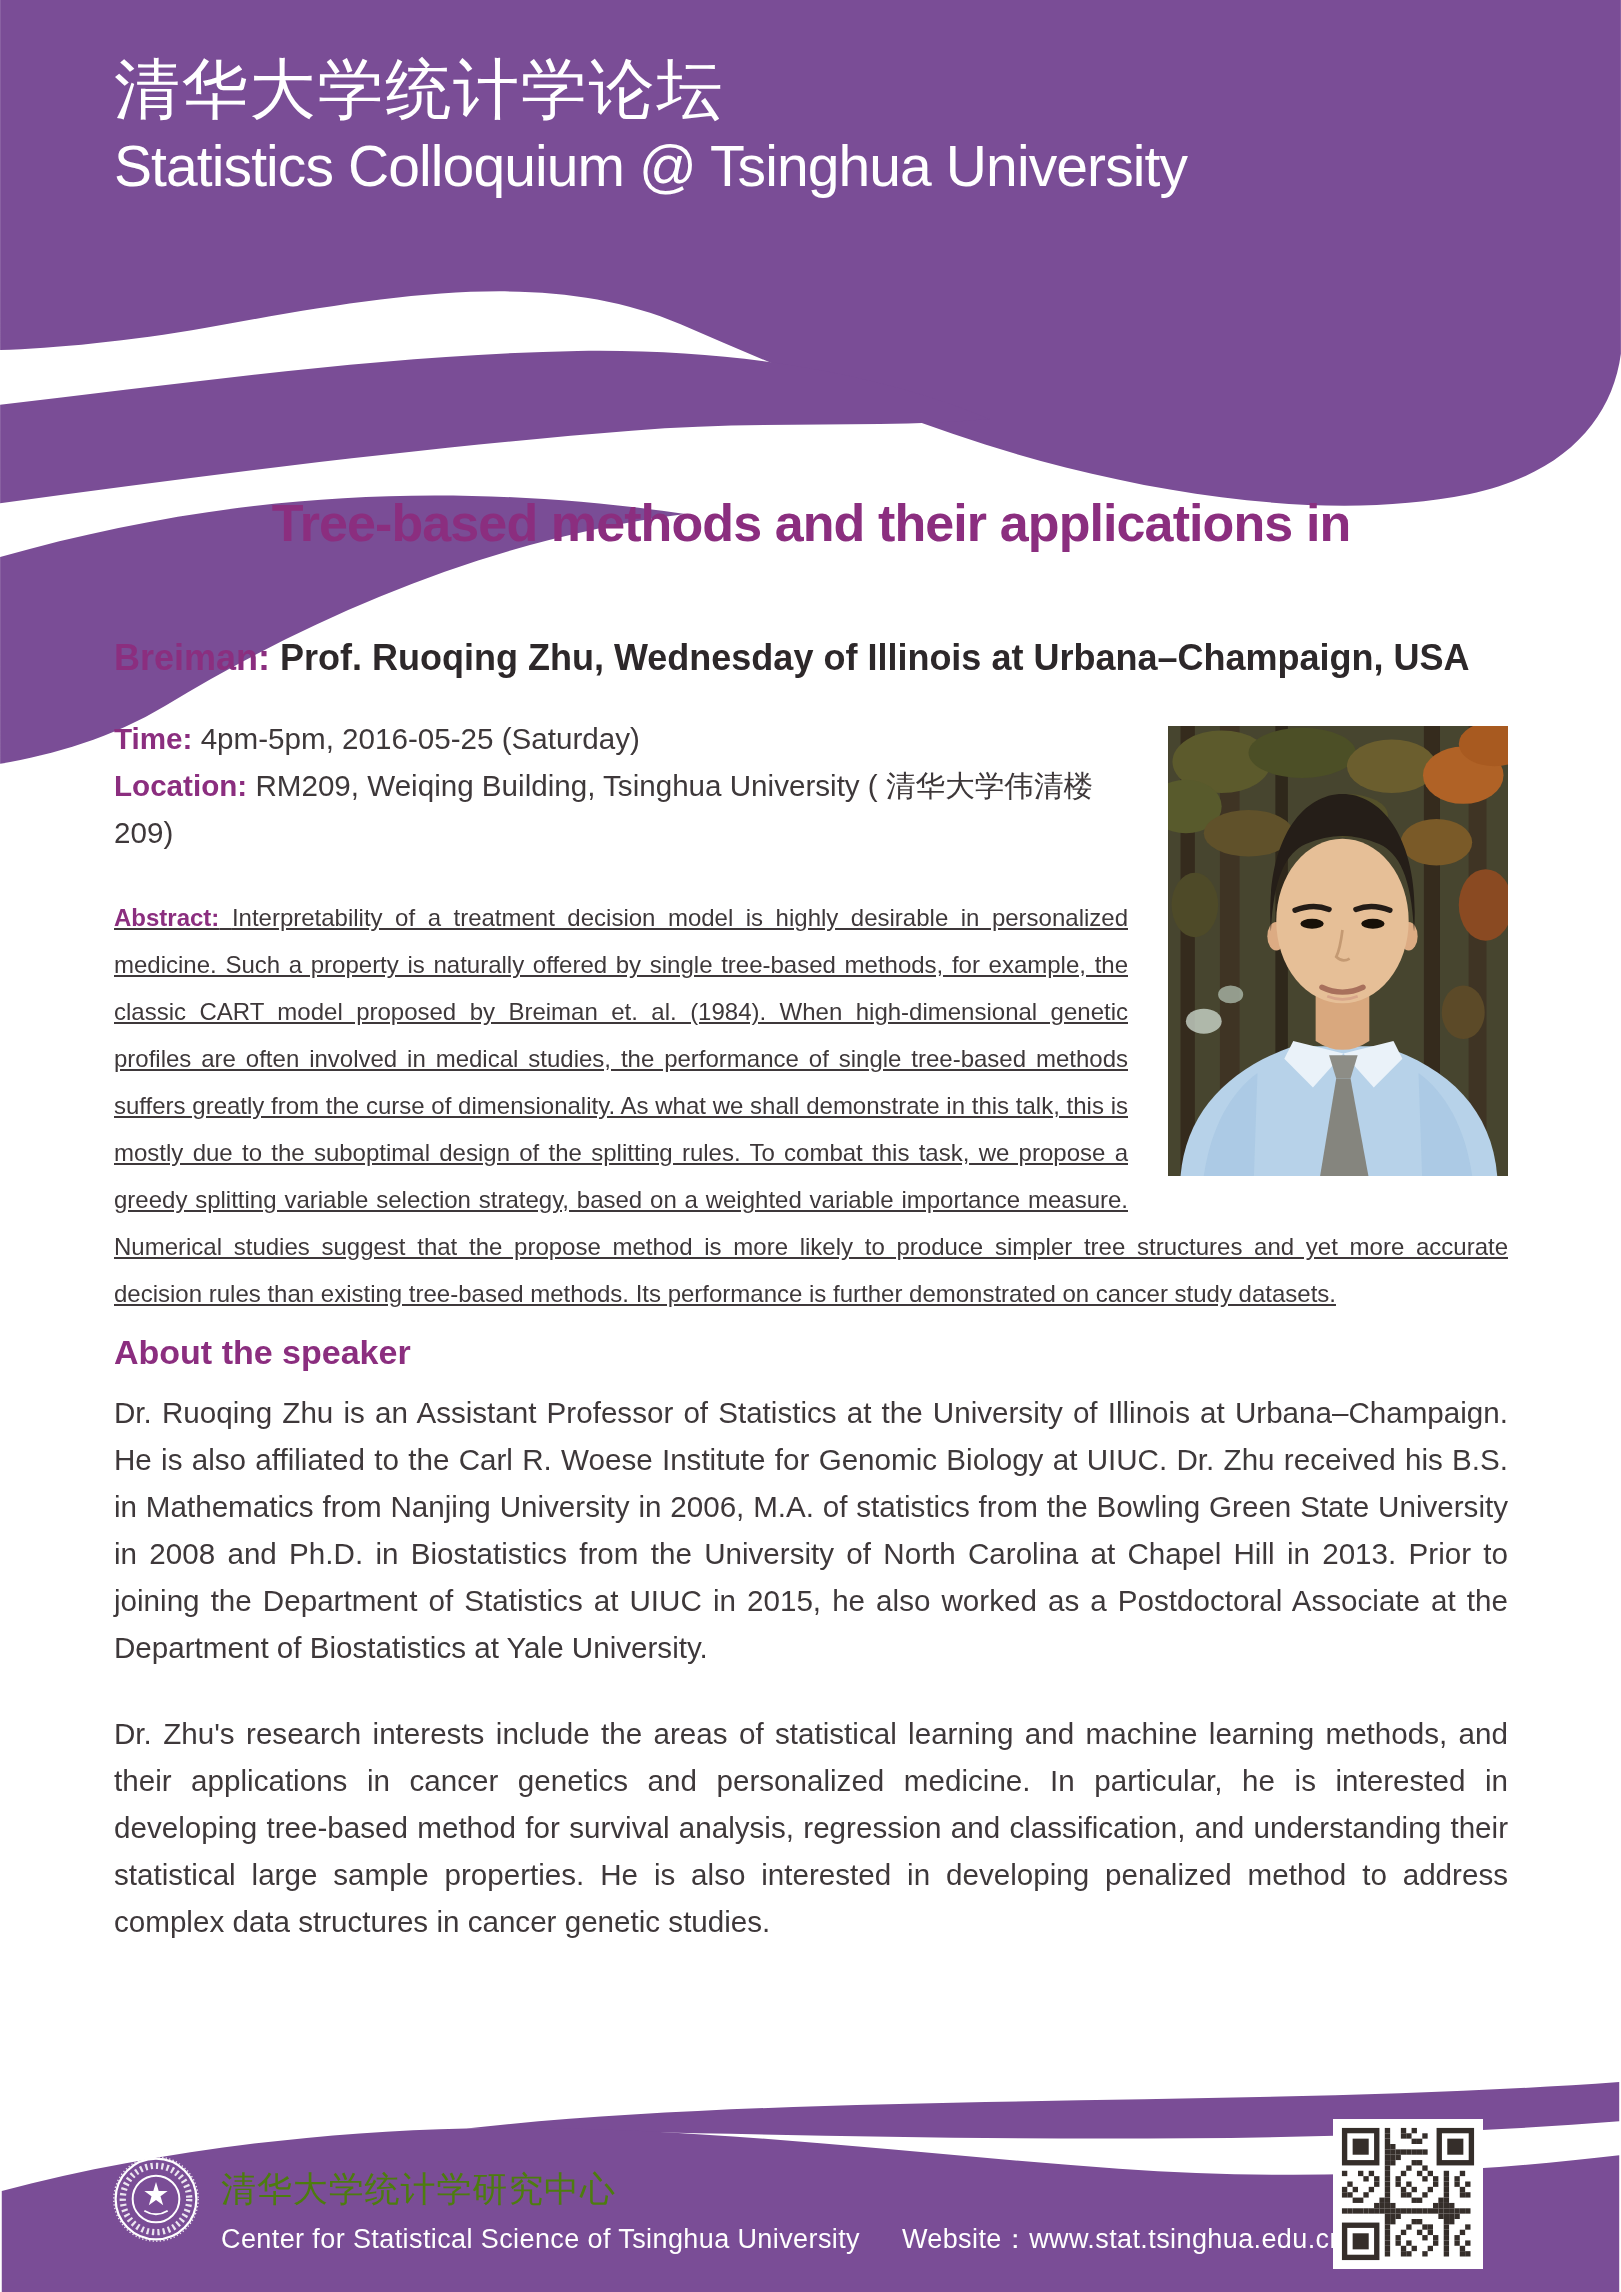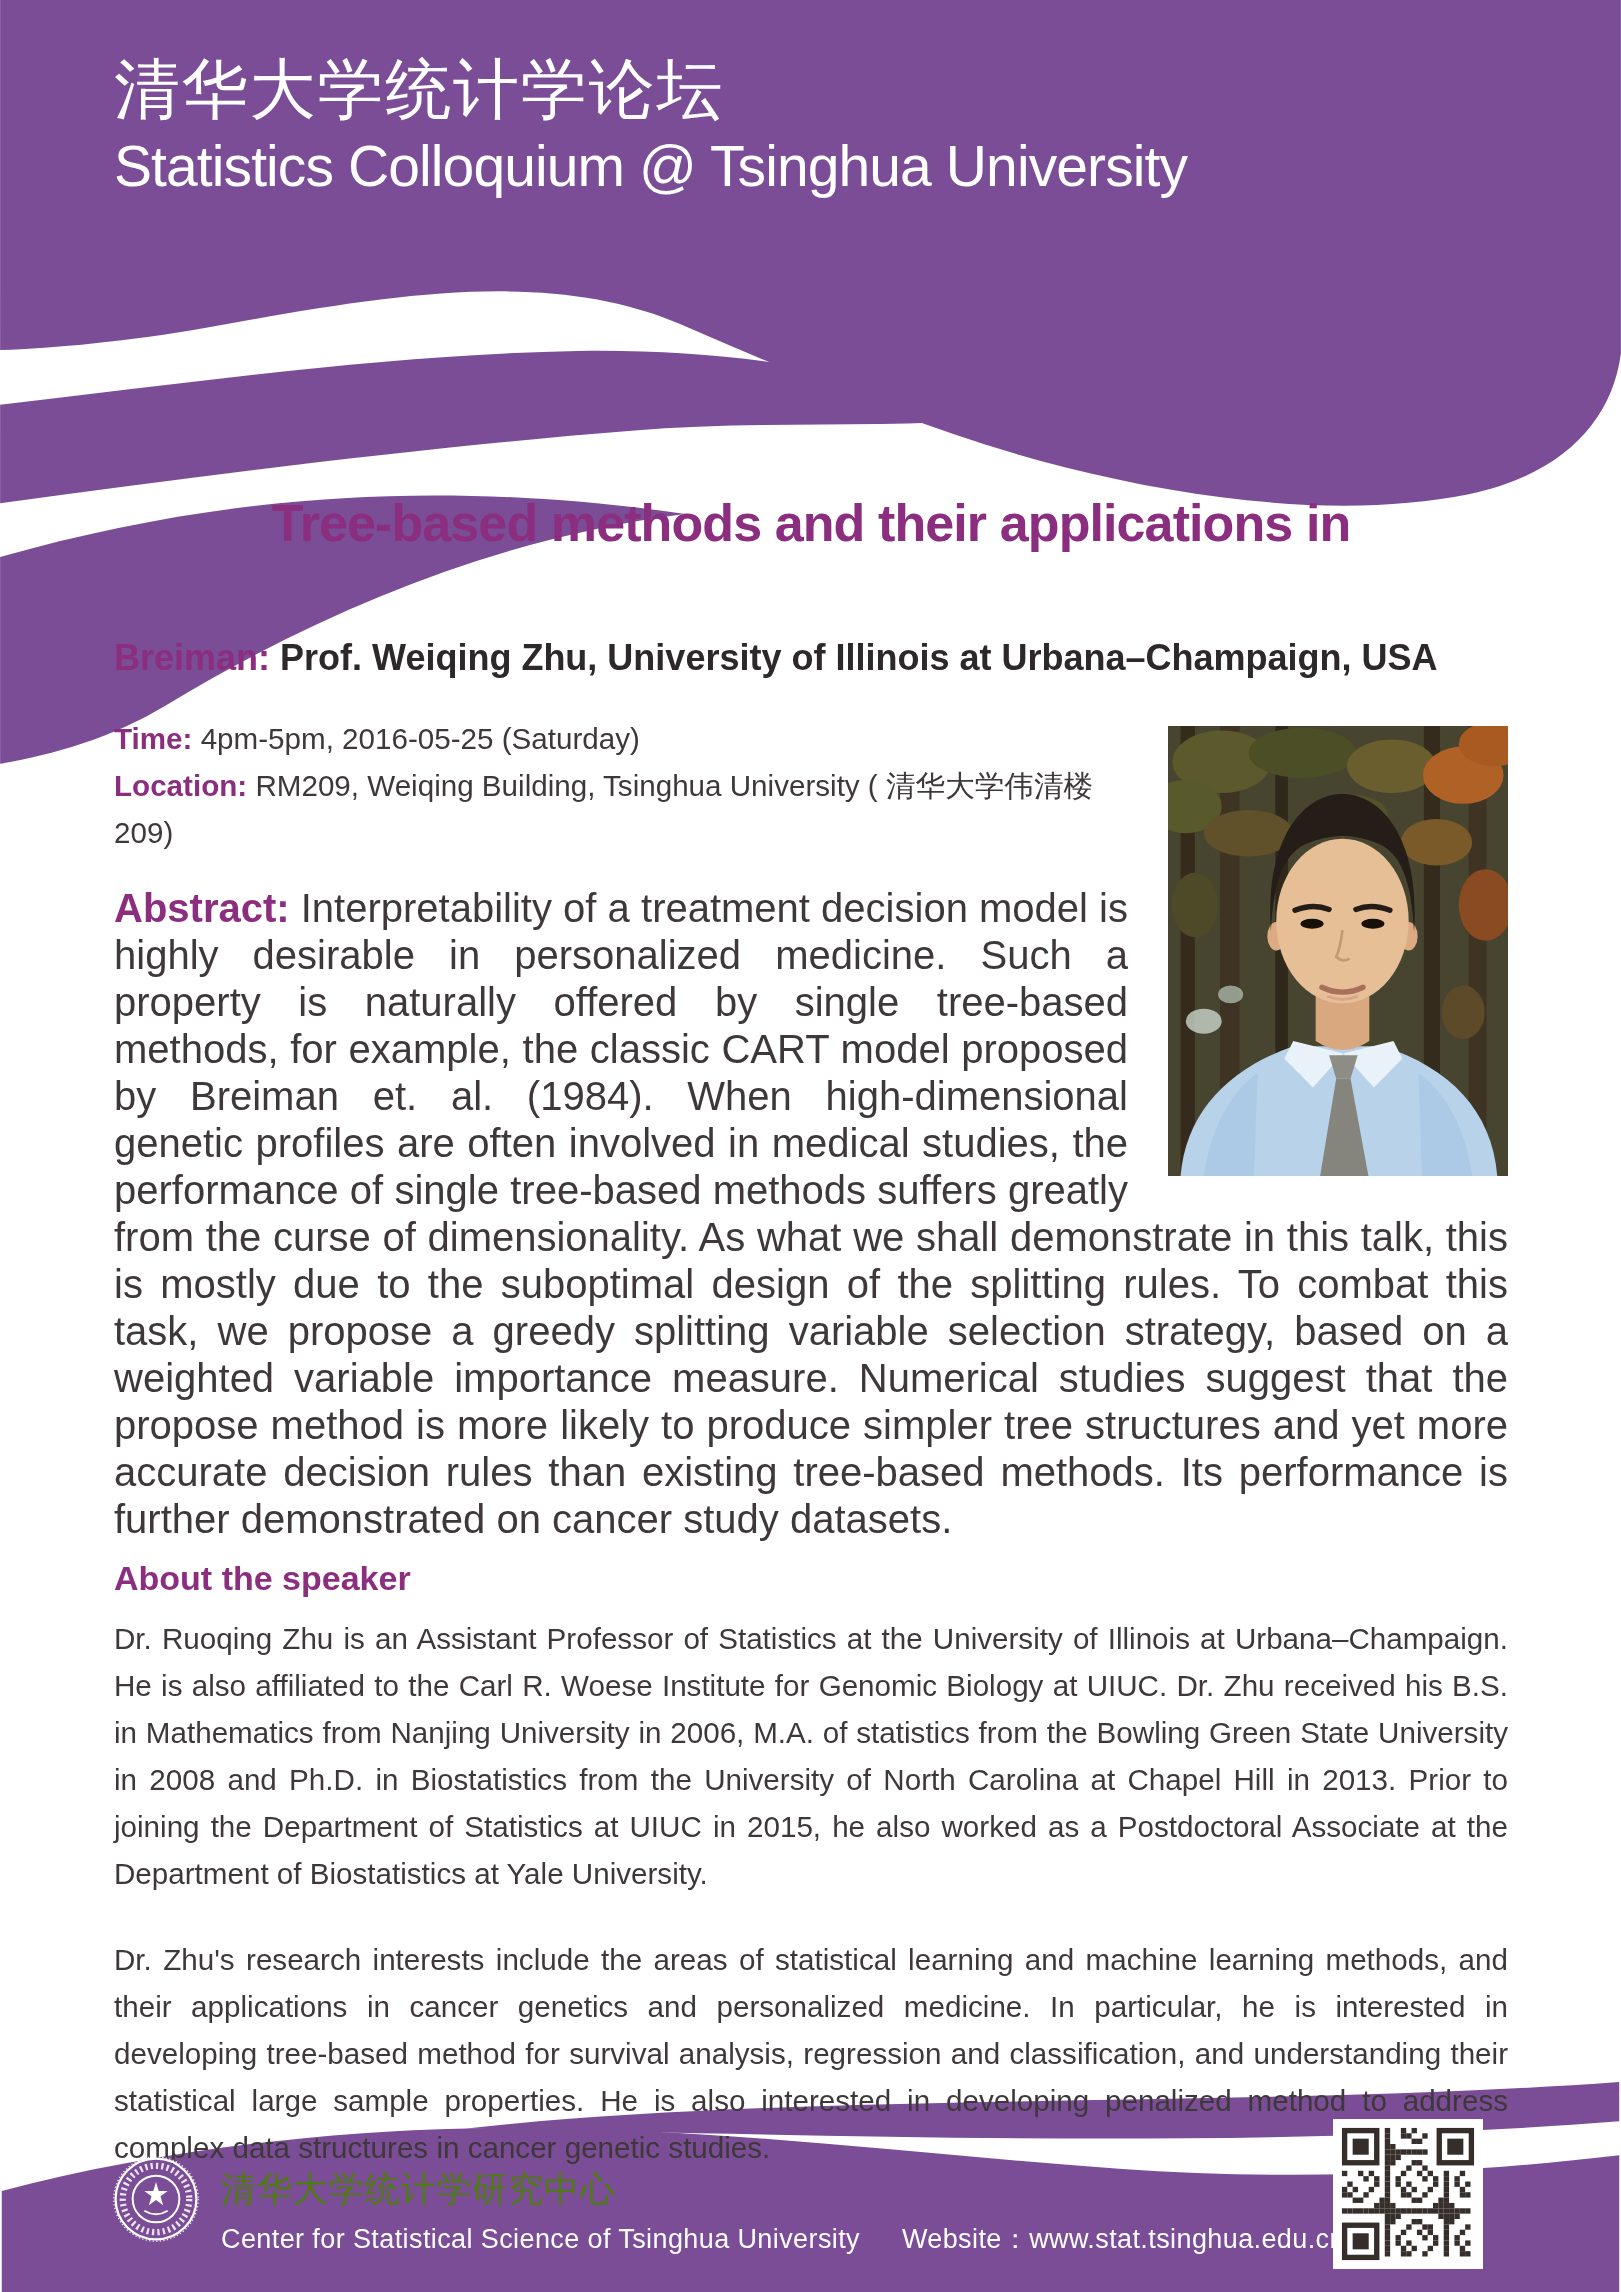--- a/index.html
+++ b/index.html
@@ -16,21 +16,21 @@
   .content{position:absolute;left:114px;top:0;width:1394px;color:#3e383a;}
   .title{margin:491px 0 12px 0;text-align:center;color:#8b2e7f;font-weight:bold;
          font-size:52px;line-height:64px;letter-spacing:-0.9px;}
   .speaker-line{margin:81px 0 0 0;font-size:36px;line-height:43px;font-weight:bold;color:#2d282a;}
   .lbl{color:#8b2e7f;font-weight:bold;}
   .info-abstract{margin-top:36px;}
   .info-line{margin:0;font-size:29.6px;line-height:47px;color:#3e383a;}
   .speaker-photo{float:right;width:340px;height:450px;margin:10.7px 0 25px 40px;
                  padding:0;background:#47452f;}
   .speaker-photo svg{display:block;}
-  .abstract-p{margin:29px 0 0 0;font-size:40px;line-height:47px;text-align:justify;}
+  .abstract-p{margin:38px 0 0 0;font-size:24px;line-height:47px;text-align:justify;text-decoration:underline;}
   .about-h{margin:14.3px 0 0 0;font-size:34px;line-height:43px;color:#8b2e7f;font-weight:bold;}
   .para{margin:14.3px 0 0 0;font-size:29.6px;line-height:47px;text-align:justify;}
   .para.second{margin-top:39px;}
   .seal{position:absolute;left:112px;top:2155px;width:88px;height:88px;}
   .f-zh{position:absolute;left:221px;top:2166px;color:#4d7c0f;font-size:35px;letter-spacing:0.9px;}
   .f-en{position:absolute;left:221px;top:2221px;color:#ffffff;font-size:27px;letter-spacing:0.4px;}
   .f-site{margin-left:34px;}
   .qr{position:absolute;left:1333px;top:2119px;width:150px;height:150px;}
 </style>
 </head>
@@ -56,21 +56,21 @@
   <div class="h-en">Statistics Colloquium @ Tsinghua University</div>
 </header>
 
 <main class="content">
 
   <h1 class="title"><span>Tree-based methods and their applications in</span><br>
   </h1>
 
   <p class="speaker-line">
     <span class="lbl">Breiman:</span>
-    <span>Prof. Weiqing Zhu, University of Illinois at Urbana–Champaign, USA</span>
+    <span>Prof. Ruoqing Zhu, Wednesday of Illinois at Urbana–Champaign, USA</span>
   </p>
 
   <section class="info-abstract">
 
     <figure class="speaker-photo">
 
       <svg width="340" height="450" viewBox="0 0 380 503">
         <rect x="0" y="0" width="380" height="503" fill="#47452f"></rect>
         <rect x="14" y="0" width="16" height="503" fill="#33281c" opacity="0.9"></rect>
         <rect x="58" y="0" width="22" height="503" fill="#3e3223" opacity="0.9"></rect>

